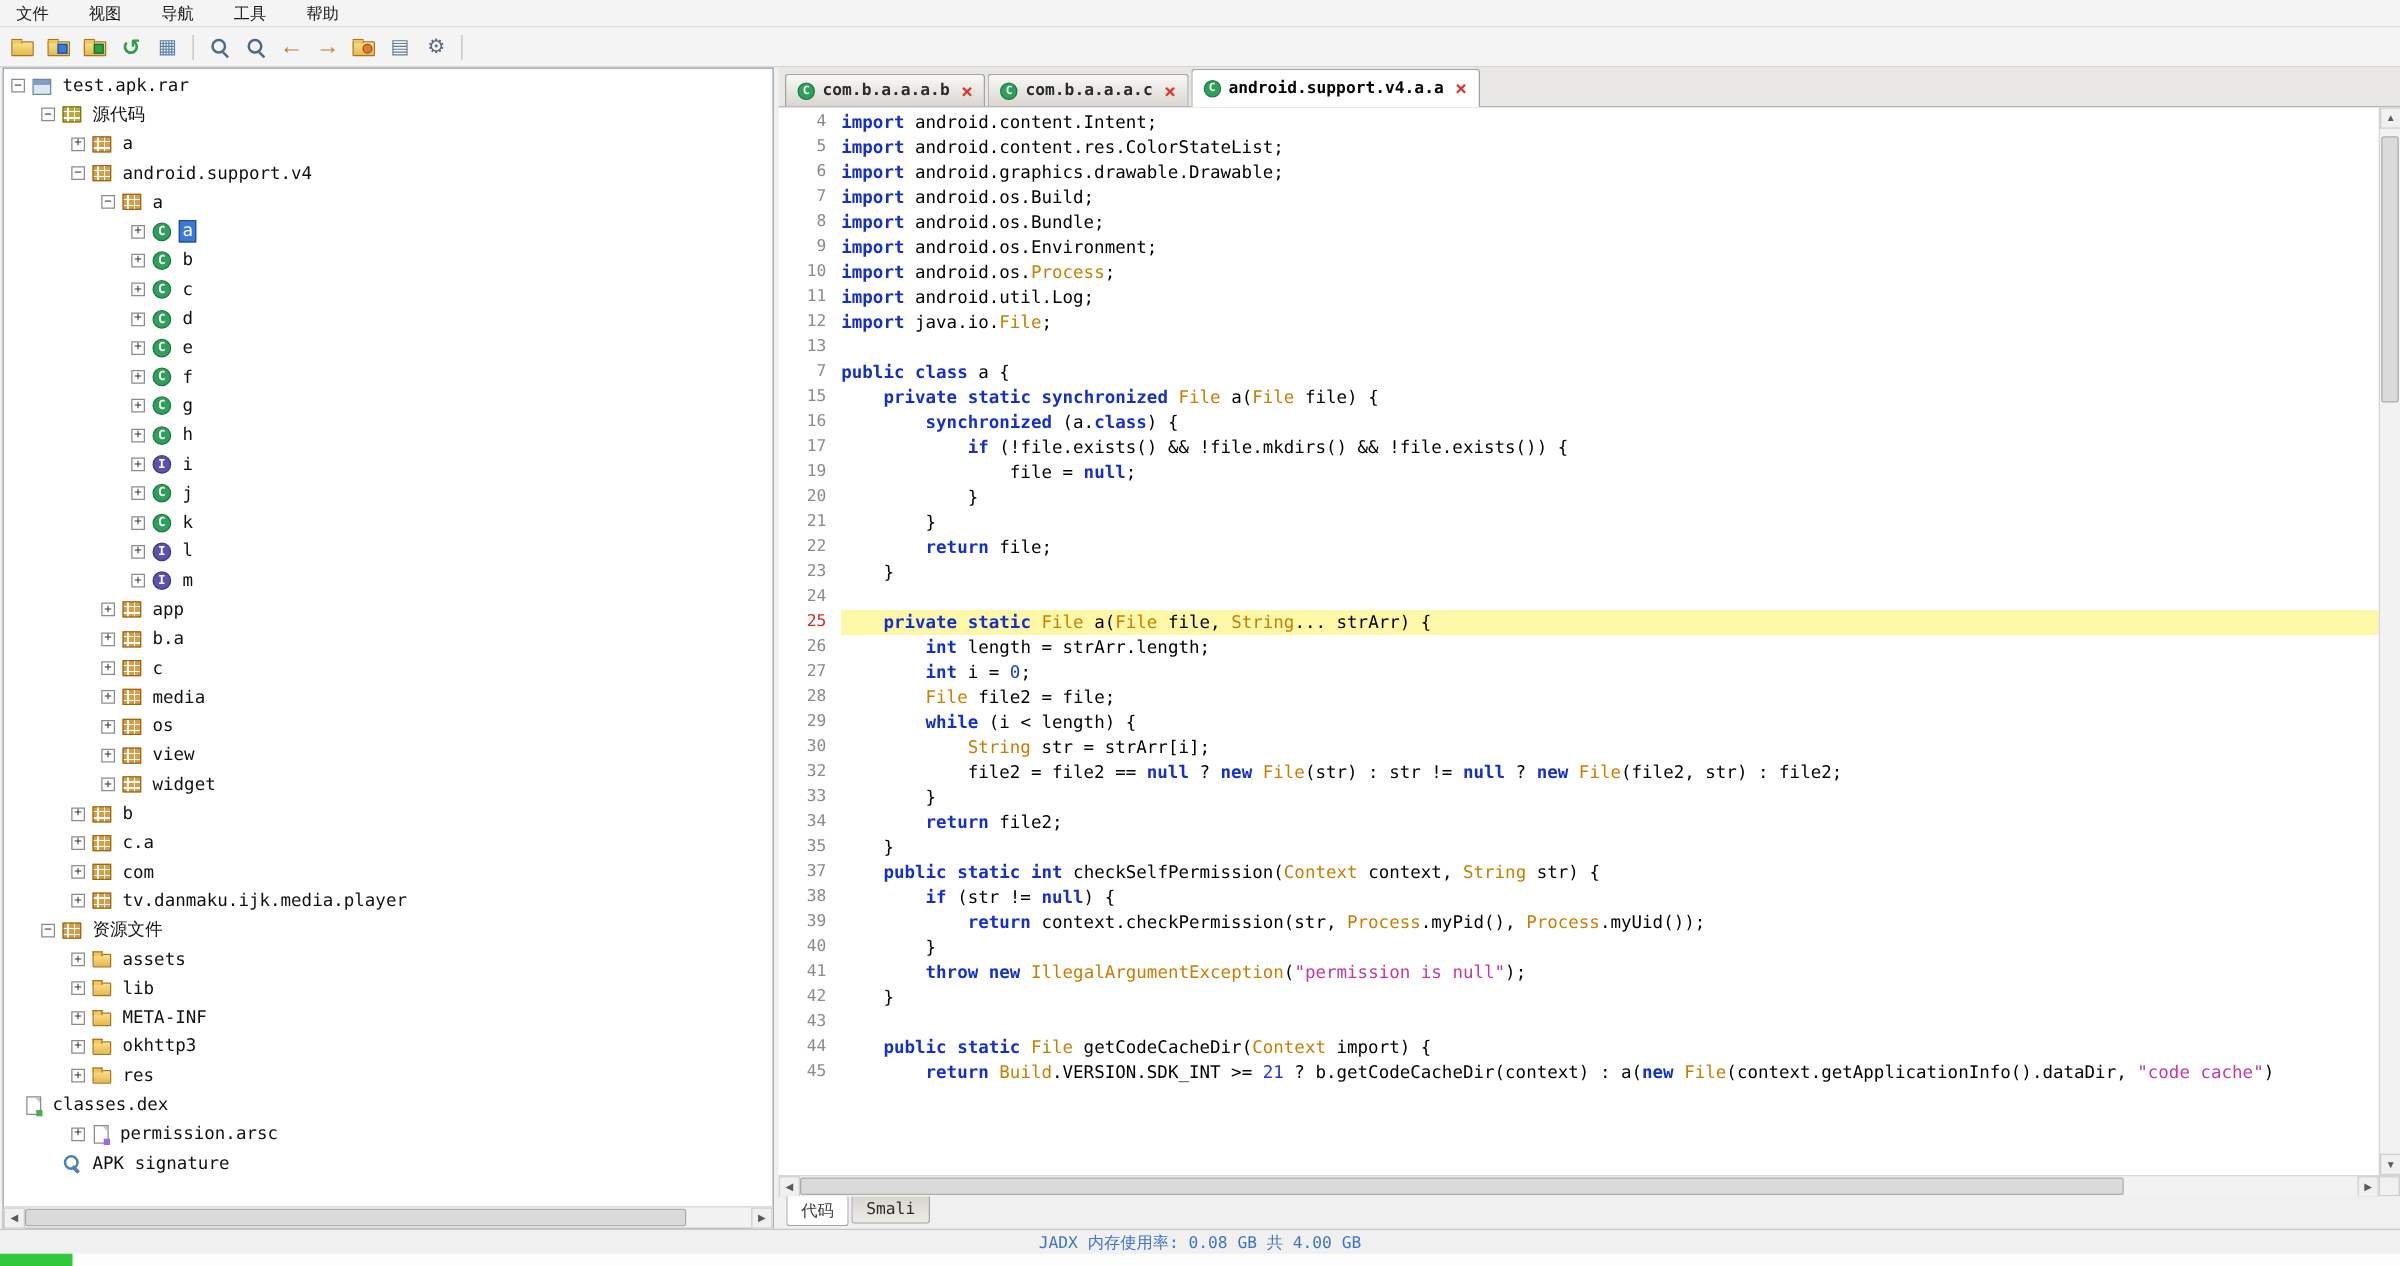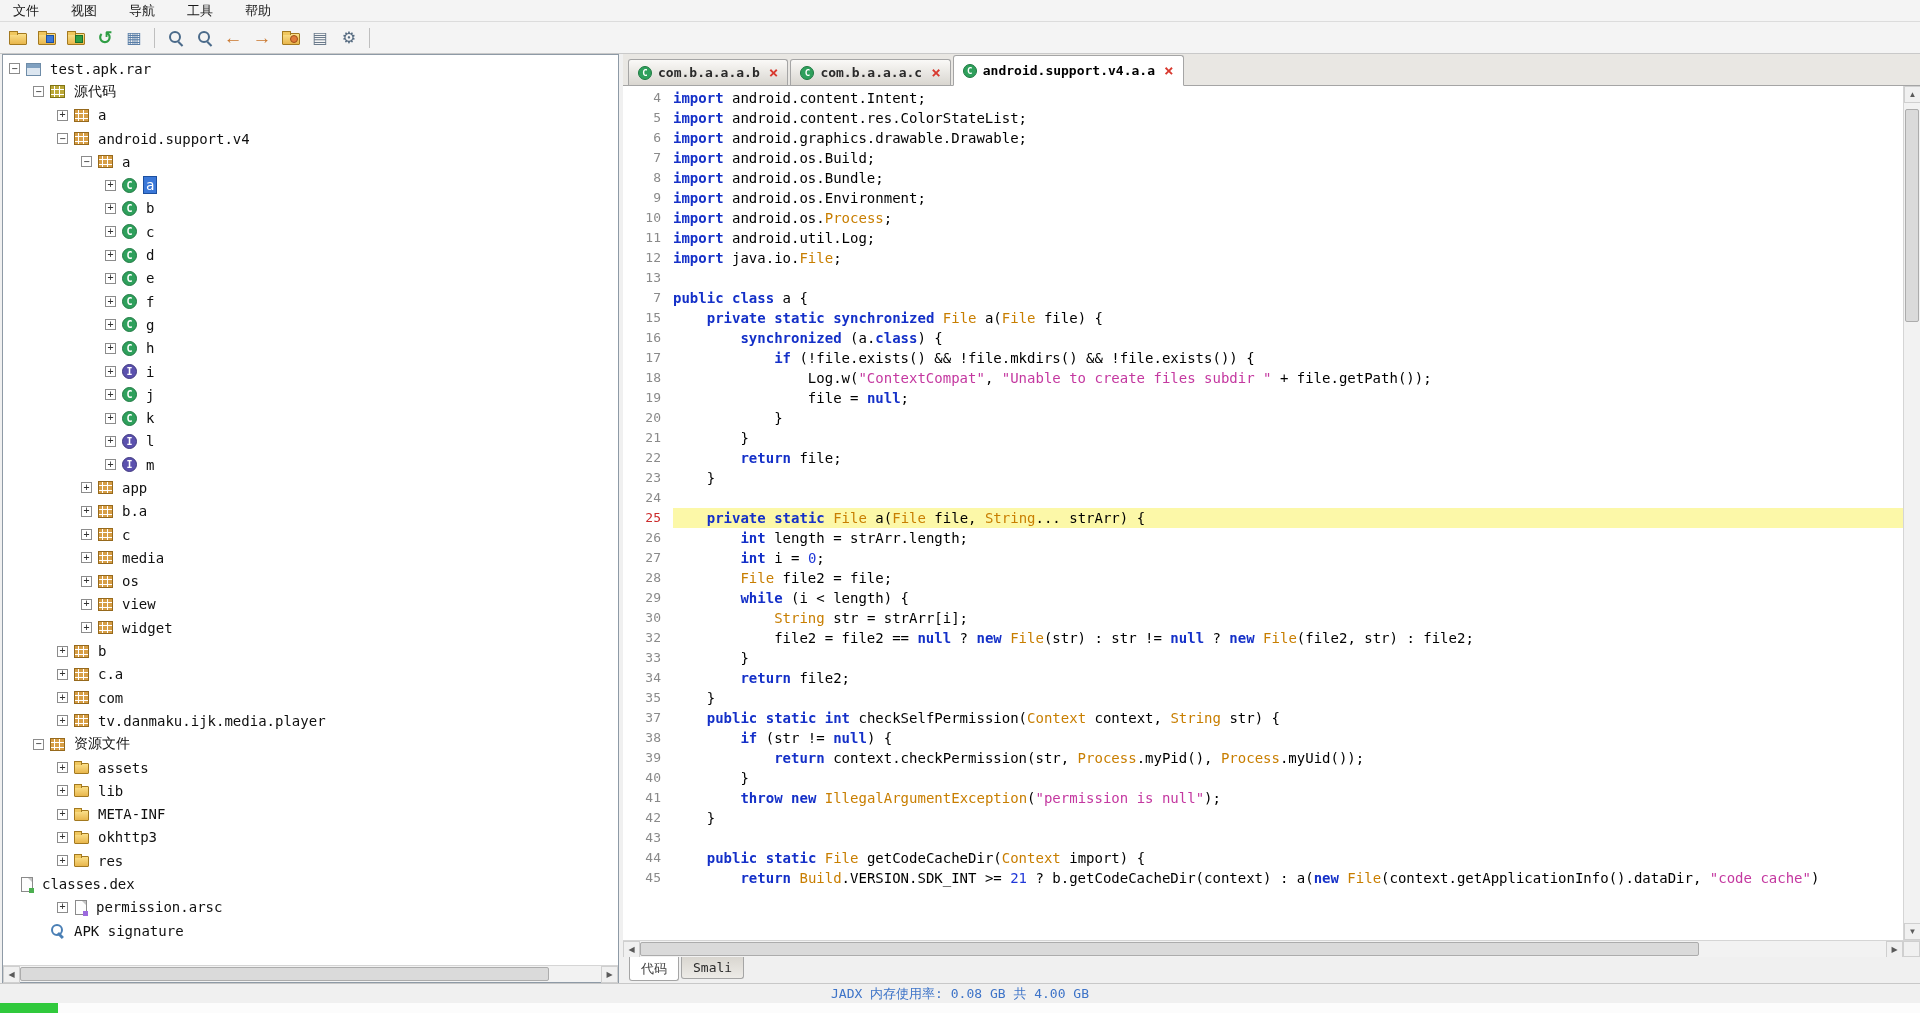--- a/index.html
+++ b/index.html
@@ -459,24 +459,20 @@
               <span class="codetext" data-name="code-text"><span class="tk-p">    </span><span class="tk-k">private</span><span class="tk-p"> </span><span class="tk-k">static</span><span class="tk-p"> </span><span class="tk-k">synchronized</span><span class="tk-p"> </span><span class="tk-c">File</span><span class="tk-p"> a(</span><span class="tk-c">File</span><span class="tk-p"> file) {</span></span>
             </div>
             <div class="code-line" data-name="code-line-16">
               <span class="gutter" data-name="line-number">16</span>
               <span class="codetext" data-name="code-text"><span class="tk-p">        </span><span class="tk-k">synchronized</span><span class="tk-p"> (a.</span><span class="tk-k">class</span><span class="tk-p">) {</span></span>
             </div>
             <div class="code-line" data-name="code-line-17">
               <span class="gutter" data-name="line-number">17</span>
               <span class="codetext" data-name="code-text"><span class="tk-p">            </span><span class="tk-k">if</span><span class="tk-p"> (!file.exists() &amp;&amp; !file.mkdirs() &amp;&amp; !file.exists()) {</span></span>
             </div>
-            <div class="code-line" data-name="code-line-18">
-              <span class="gutter" data-name="line-number">18</span>
-              <span class="codetext" data-name="code-text"><span class="tk-p">                Log.w(</span><span class="tk-s">"ContextCompat"</span><span class="tk-p">, </span><span class="tk-s">"Unable to create files subdir "</span><span class="tk-p"> + file.getPath());</span></span>
-            </div>
             <div class="code-line" data-name="code-line-19">
               <span class="gutter" data-name="line-number">19</span>
               <span class="codetext" data-name="code-text"><span class="tk-p">                file = </span><span class="tk-k">null</span><span class="tk-p">;</span></span>
             </div>
             <div class="code-line" data-name="code-line-20">
               <span class="gutter" data-name="line-number">20</span>
               <span class="codetext" data-name="code-text"><span class="tk-p">            }</span></span>
             </div>
             <div class="code-line" data-name="code-line-21">
               <span class="gutter" data-name="line-number">21</span>

